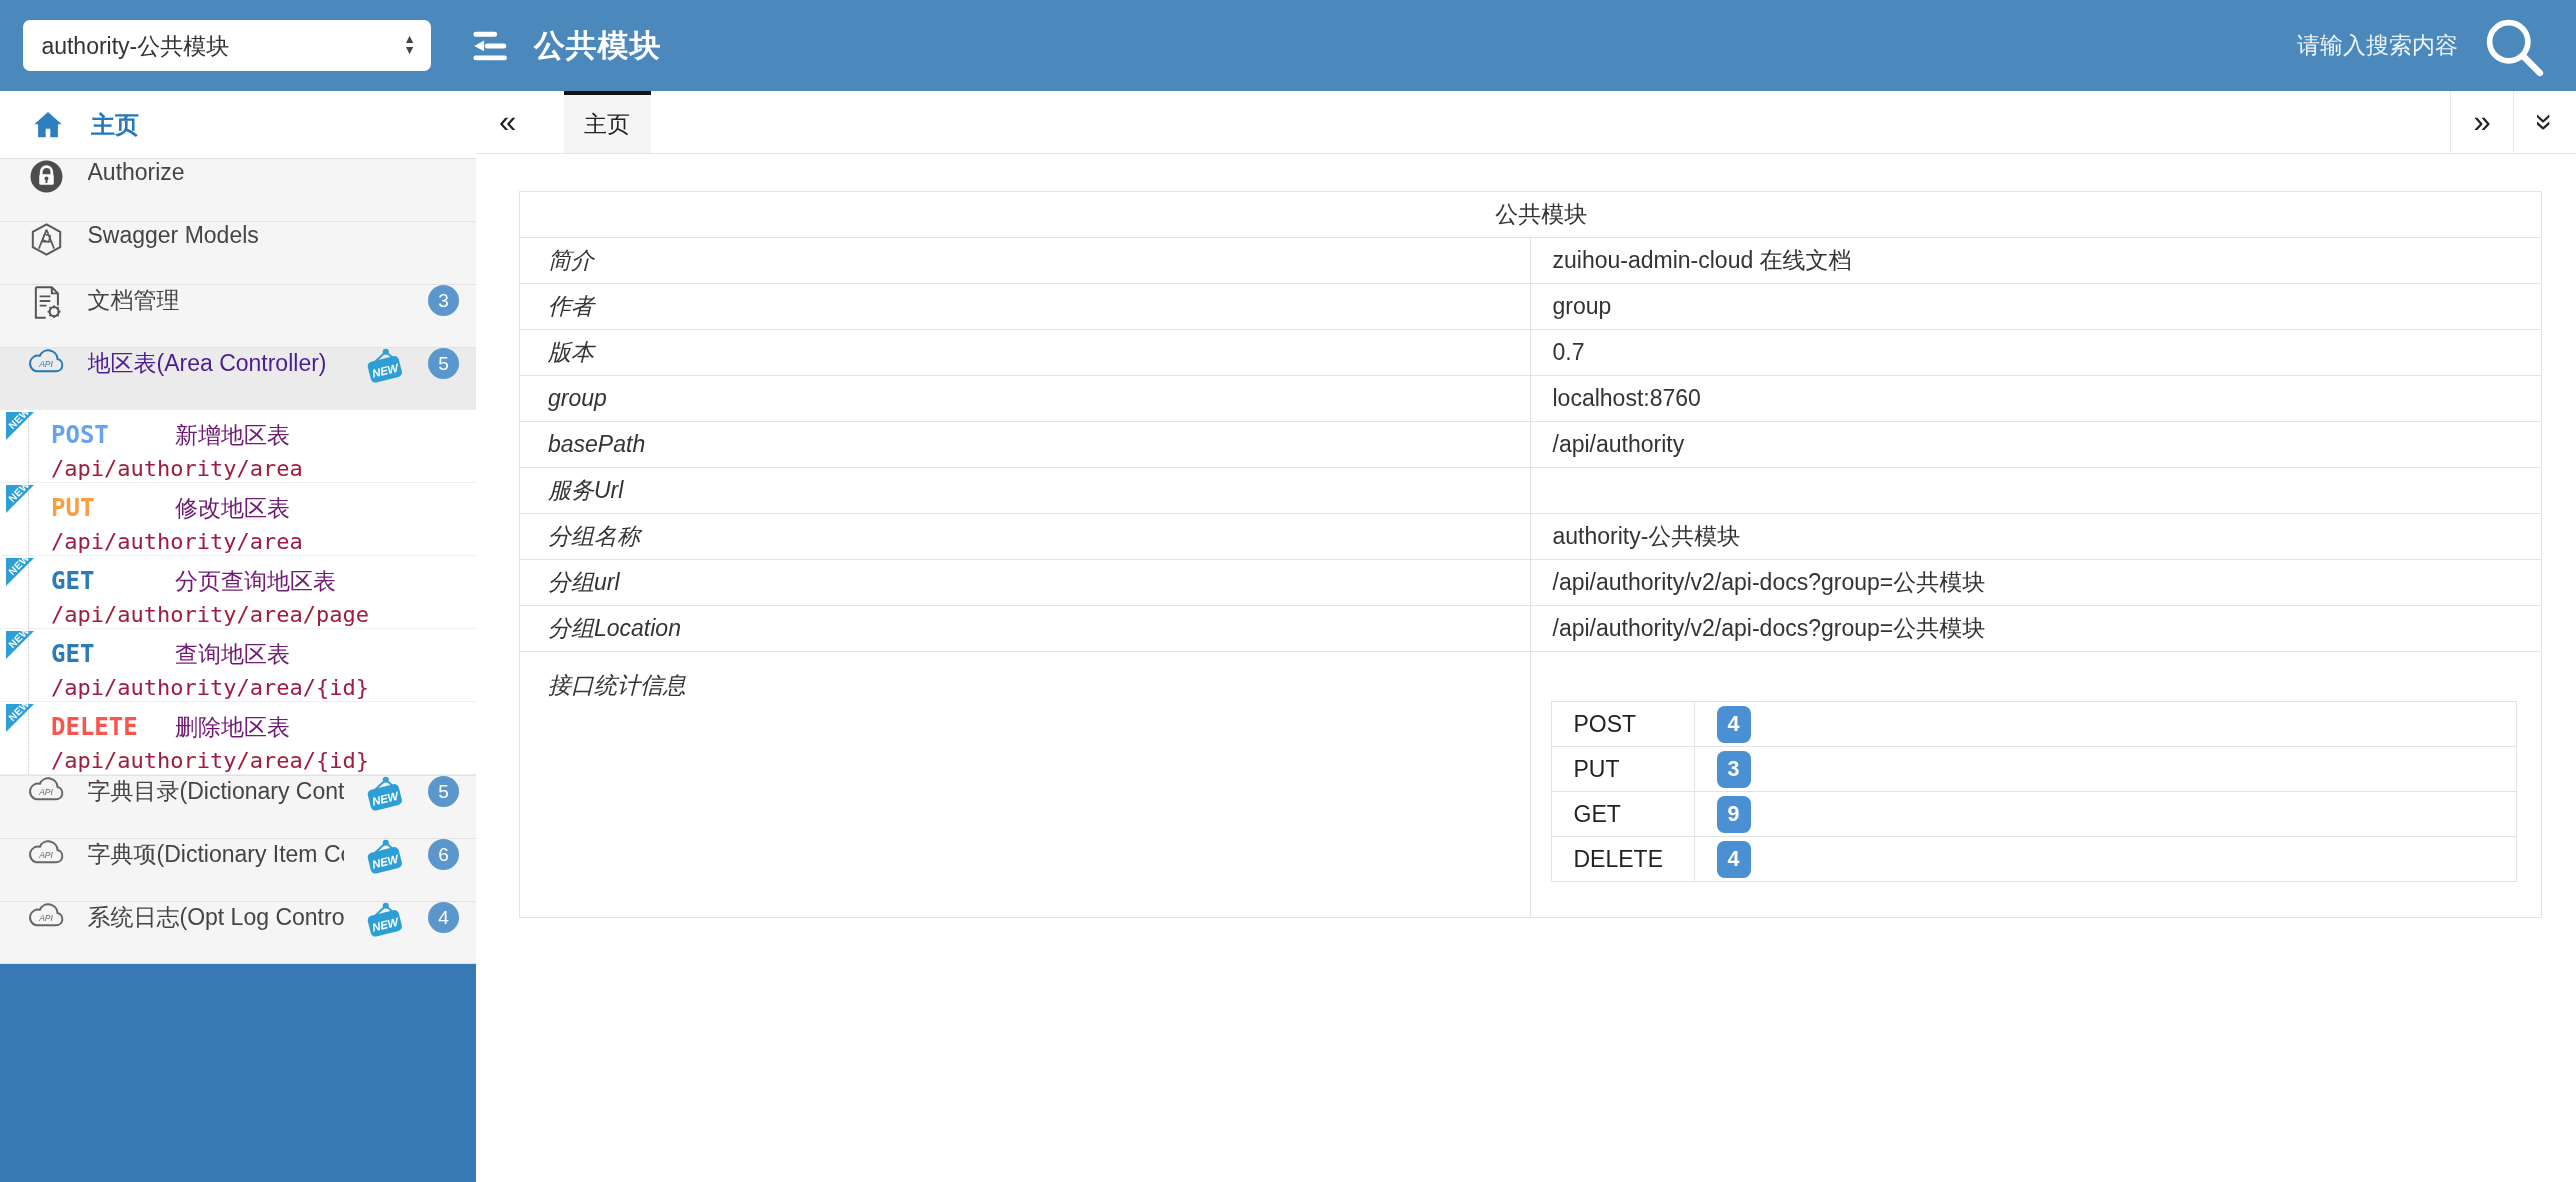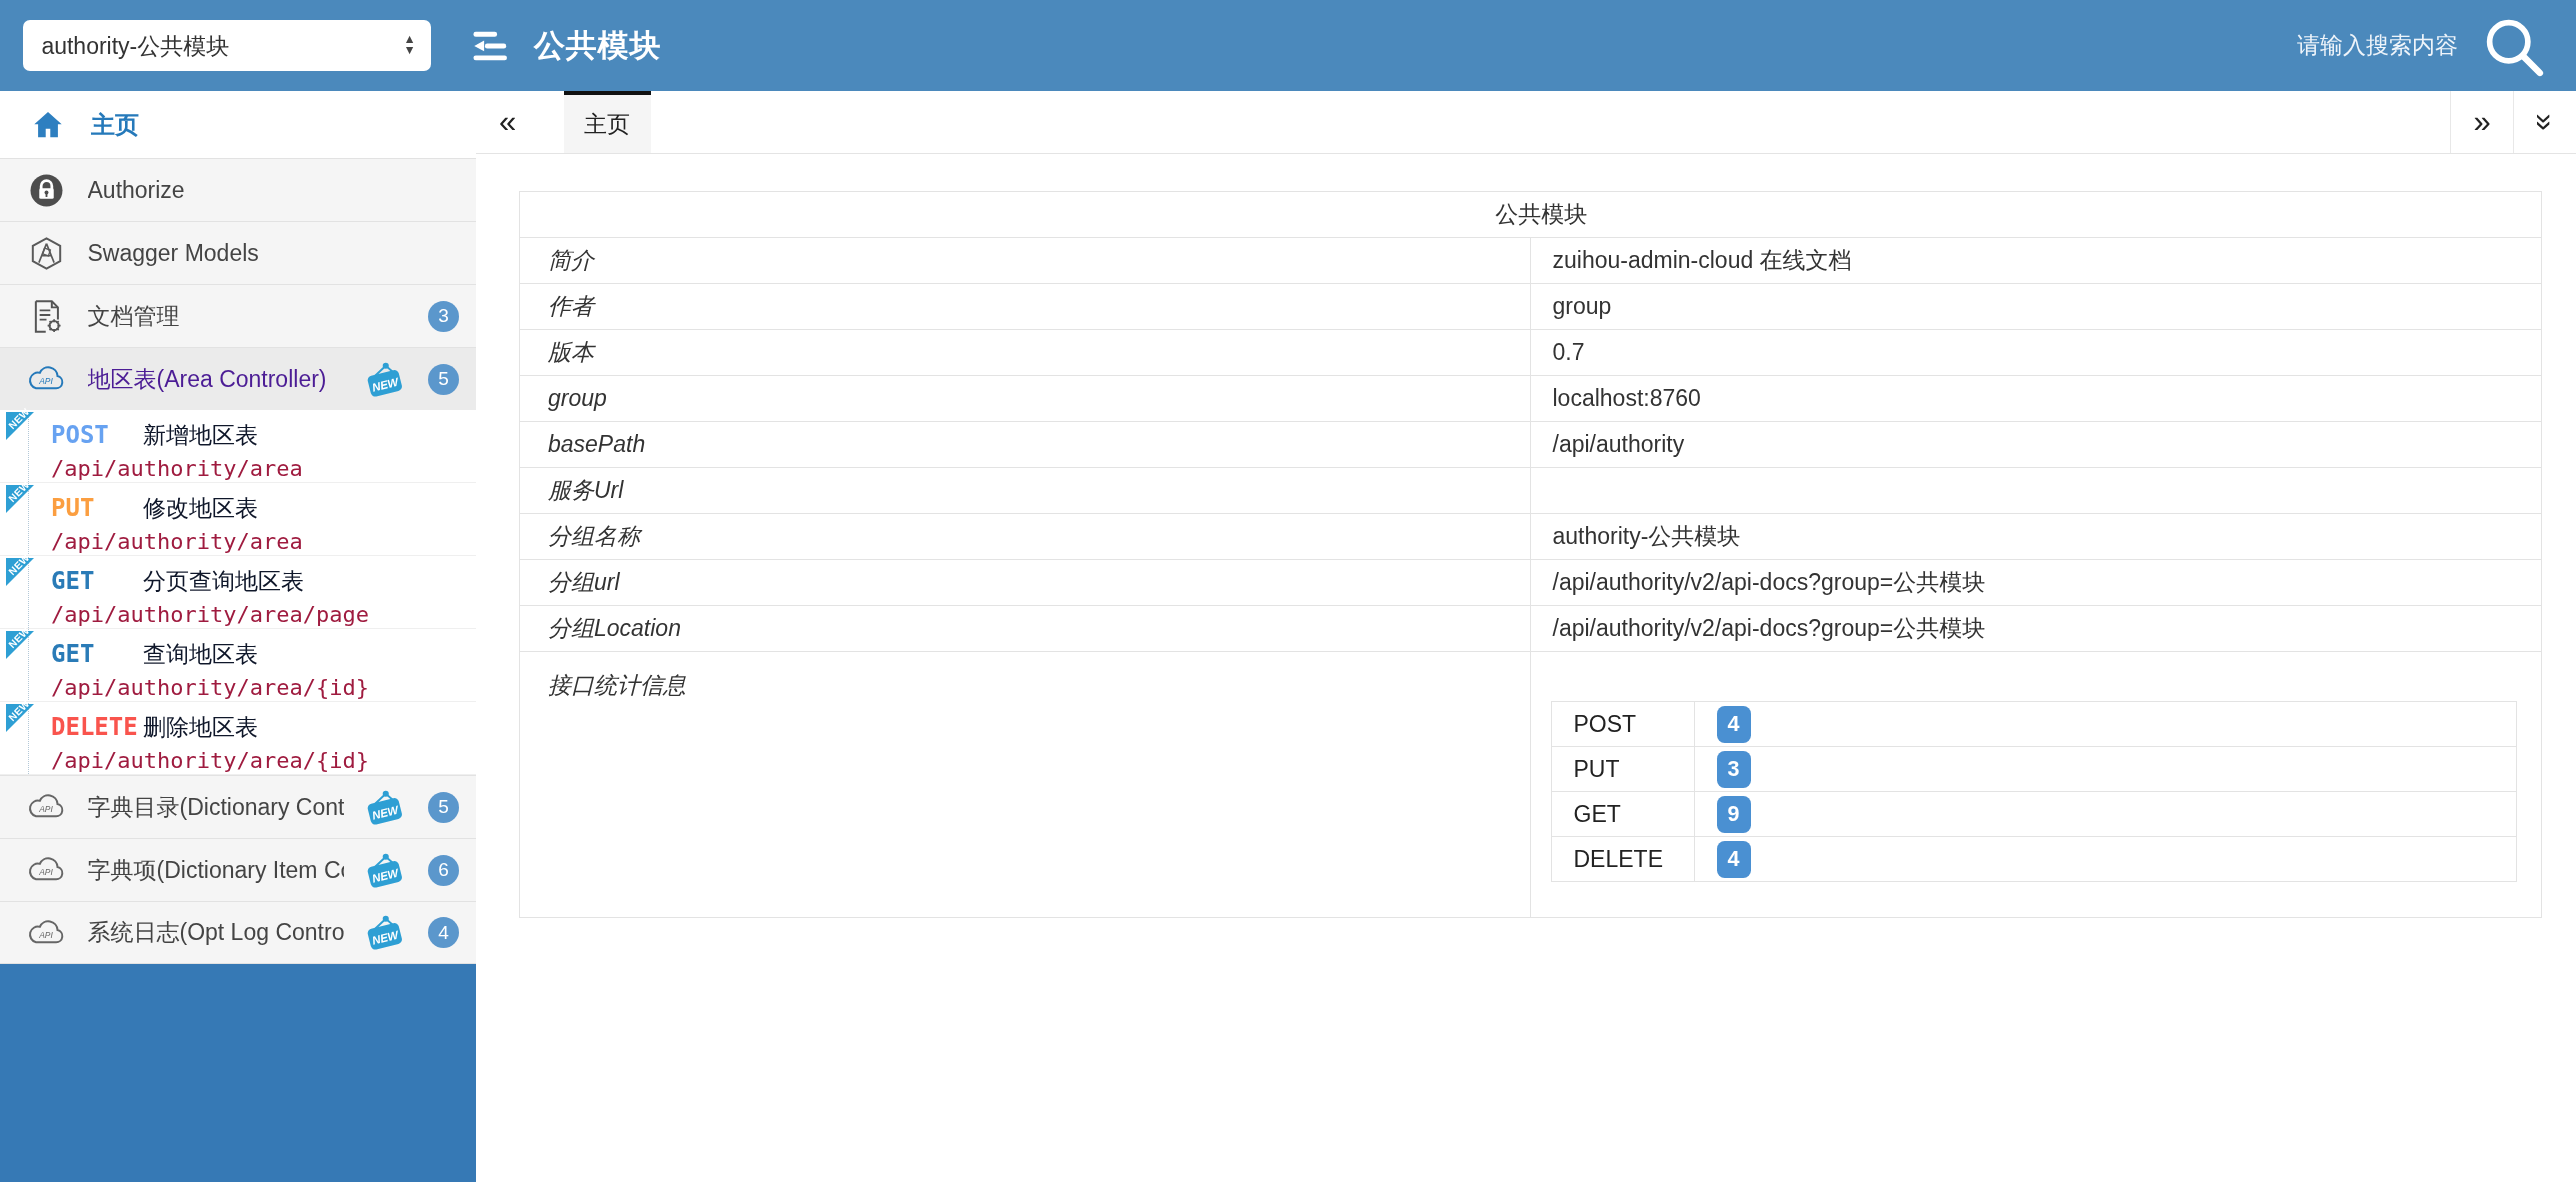--- a/index.html
+++ b/index.html
@@ -26,42 +26,42 @@
   .search-btn { margin-right:29px; width:69px; height:69px; display:flex;
     align-items:center; justify-content:center; cursor:pointer; }
 
   
   .sidebar { position:absolute; top:91px; left:0; width:476px; height:1092px;
     background:#fff; display:flex; flex-direction:column; }
   .side-home { flex:none; height:67px; display:flex; align-items:center;
     padding-left:28px; gap:23px; background:#fff; }
   .side-home .label { color:#2579ba; font-size:24px; font-weight:600; }
   .side-item { flex:none; height:63px; background:#f5f5f5; border-top:1.5px solid #e2e2e2;
-    display:flex; align-items:center; padding:0 17px 0 26px; gap:21.5px; }
+    display:flex; align-items:flex-start; padding:0 17px 0 26px; gap:21.5px; }
   .side-item.last { border-bottom:1.5px solid #e2e2e2; }
   .side-item .label { color:#444; font-size:23px; flex:1; white-space:nowrap; overflow:hidden; }
   .side-item.selected { background:#ebebeb; }
   .side-item.selected .label { color:#4c1d95; }
   .icon-slot { width:40px; flex:none; display:flex; justify-content:center; color:#666; }
   .side-item.selected .icon-slot { color:#2579ba; }
   .badge { width:31px; height:31px; border-radius:50%; background:#5b97cc; color:#fff;
     font-size:19px; display:flex; align-items:center; justify-content:center; flex:none; }
   .newsign { flex:none; margin-right:1.5px; }
 
   .endpoints { flex:none; position:relative; background:#fff; }
   .endpoints::before { content:''; position:absolute; left:28px; top:1.5px; bottom:1.5px;
     border-left:1.5px dotted #b3c8d8; }
   .ep { position:relative; height:73px; border-bottom:1.5px solid #efefef;
     padding:7.7px 0 0 51px; cursor:pointer; }
   .ep .l1 { display:flex; align-items:center; height:35px; }
   .method { font-family:"DejaVu Sans Mono","Liberation Mono",monospace; font-weight:bold;
     font-size:24px; width:92px; flex:none; }
   .m-post { color:#67a2f1; } .m-put { color:#fb9e40; }
   .m-get  { color:#2a7bb7; } .m-del { color:#f9544d; }
-  .ep-name { font-size:23px; color:#0f172a; }
+  .ep-name { font-size:23px; color:#701a75;margin-left:32px; }
   .ep-path { font-family:"DejaVu Sans Mono","Liberation Mono",monospace;
     font-size:22px; color:#9f1b3f; margin-top:3.1px; }
   .ribbon { position:absolute; left:6.1px; top:2.3px; width:0; height:0;
     border-top:28px solid #2e9fd4; border-right:28px solid transparent; }
   .ribbon span { position:absolute; left:-3.1px; top:-27px; width:32px; text-align:center;
     transform:rotate(-45deg); font-size:10px; font-weight:bold; color:#fff; letter-spacing:0.4px; }
   .side-fill { flex:1; background:#3679b5; }
 
   
   .main { position:absolute; top:91px; left:476px; width:2100px; height:1092px; background:#fff; }

